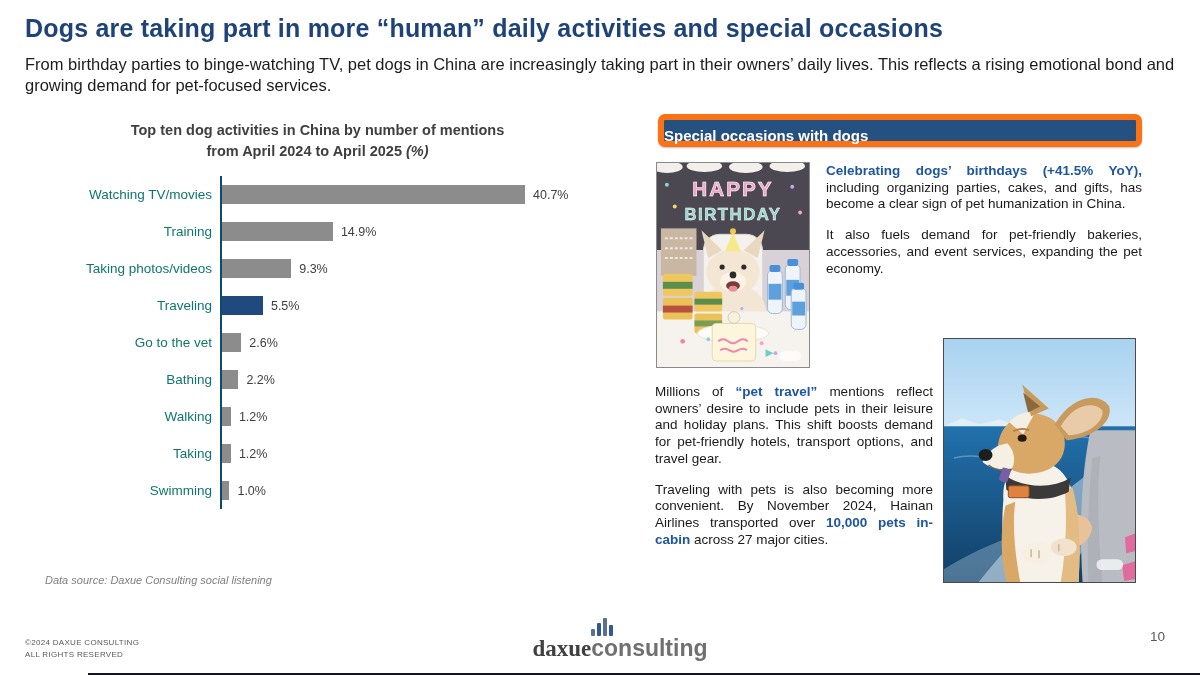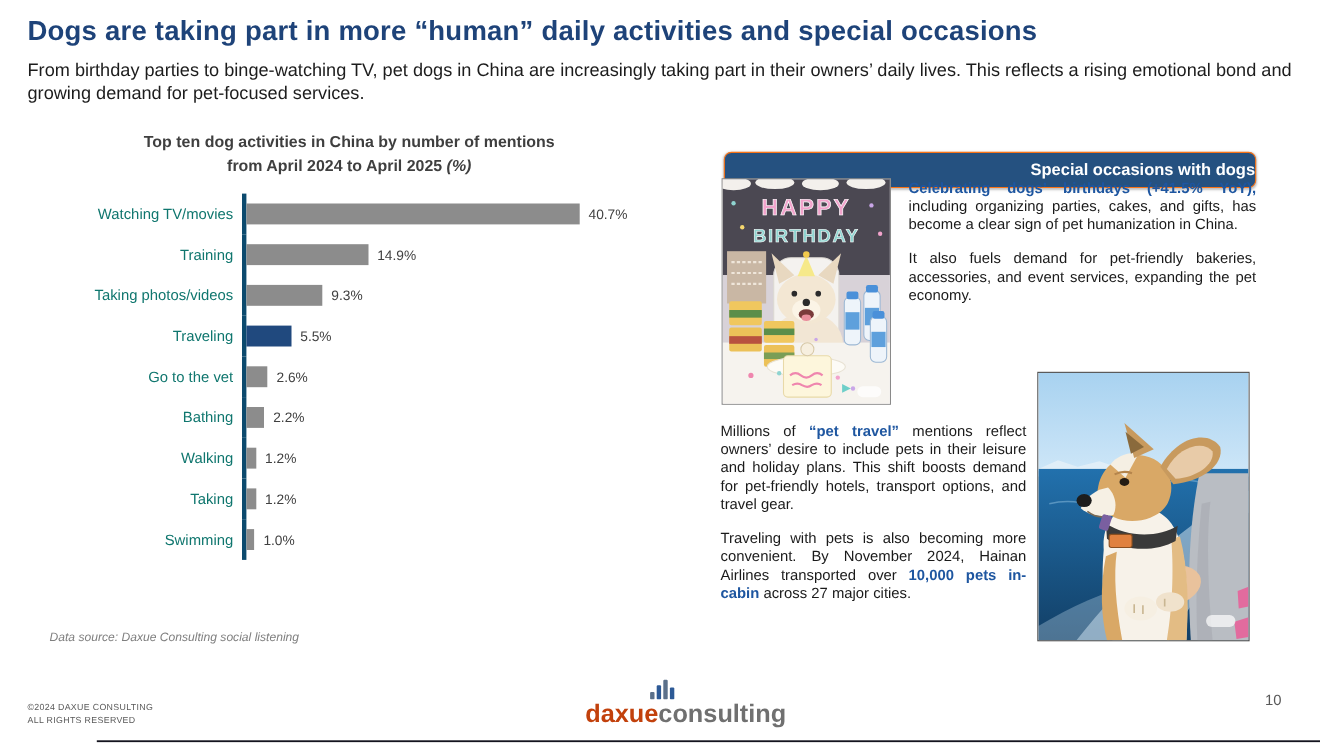--- a/index.html
+++ b/index.html
@@ -13,46 +13,46 @@
             font-size:16.5px;line-height:1.26;color:#1c1c1c;}
 
   
   .chart-title{position:absolute;left:30px;top:120px;width:575px;text-align:center;
                font-size:14.5px;font-weight:bold;color:#3f3f3f;line-height:1.45;}
   .chart-title i{font-weight:bold;}
   .chart-rows{position:absolute;left:30px;top:176px;width:575px;}
   .crow{display:flex;align-items:center;height:37px;}
   .clabel{width:190px;padding-right:8px;box-sizing:border-box;text-align:right;
           font-size:13.5px;color:#0f766e;}
-  .carea{display:flex;align-items:center;height:37px;border-left:4px solid #0c4a6e;}
+  .carea{display:flex;align-items:center;height:37px;border-left:2px solid #0c4a6e;}
   .cbar{height:19px;}
   .cval{margin-left:8px;font-size:12.5px;color:#404040;white-space:nowrap;}
   .source{position:absolute;left:45px;top:574px;font-size:11px;font-style:italic;color:#7f7f7f;}
 
   
   .panel-header{position:absolute;left:658px;top:114px;width:484px;height:33px;
-                background:#255180;border:1px solid #f97316;border-radius:7px;box-sizing:border-box;
-                color:#ffffff;font-size:15px;font-weight:bold;text-align:right;line-height:31px;
-                box-shadow:0 1px 2px rgba(0,0,0,.25);margin-top:24px;}
+                background:#255180;border:6px solid #f97316;border-radius:7px;box-sizing:border-box;
+                color:#ffffff;font-size:15px;font-weight:bold;text-align:left;line-height:31px;
+                box-shadow:0 1px 2px rgba(0,0,0,.25);}
   .photo{position:absolute;box-sizing:border-box;}
   .photo-birthday{left:656px;top:162px;width:154px;height:206px;border:1px solid #8a8a8a;}
   .photo-corgi{left:943px;top:338px;width:193px;height:245px;border:1px solid #4a4a4a;}
   .rp-text{position:absolute;font-size:13.5px;line-height:1.24;text-align:justify;color:#1a1a1a;}
   .rp-text p{margin:0 0 14px 0;}
   .blue-strong{color:#1e56a0;font-weight:bold;}
   .text-birthday{left:826px;top:163px;width:316px;}
   .text-travel{left:655px;top:384px;width:278px;}
 
   
   .copyright{position:absolute;left:25px;top:637px;font-size:8px;color:#595959;
              letter-spacing:.3px;line-height:1.55;}
   .logo{position:absolute;left:532px;top:616px;width:176px;text-align:center;}
   .logo-bars{display:block;margin:0 0 0 58px;}
   .logo-word{font-size:23px;font-weight:bold;line-height:1.05;}
-  .logo-daxue{color:#c2410c;}
+  .logo-daxue{color:#404040;font-family:Liberation Serif, serif;}
   .logo-consulting{color:#707070;}
   .page-num{position:absolute;left:1150px;top:629px;font-size:13.5px;color:#595959;}
   .bottom-line{position:absolute;left:88px;right:0;bottom:0;height:2px;background:#15151f;}
 </style>
 </head>
 <body>
 
 <div class="slide">
 
   <h1 class="title">Dogs are taking part in more “human” daily activities and special occasions</h1>

